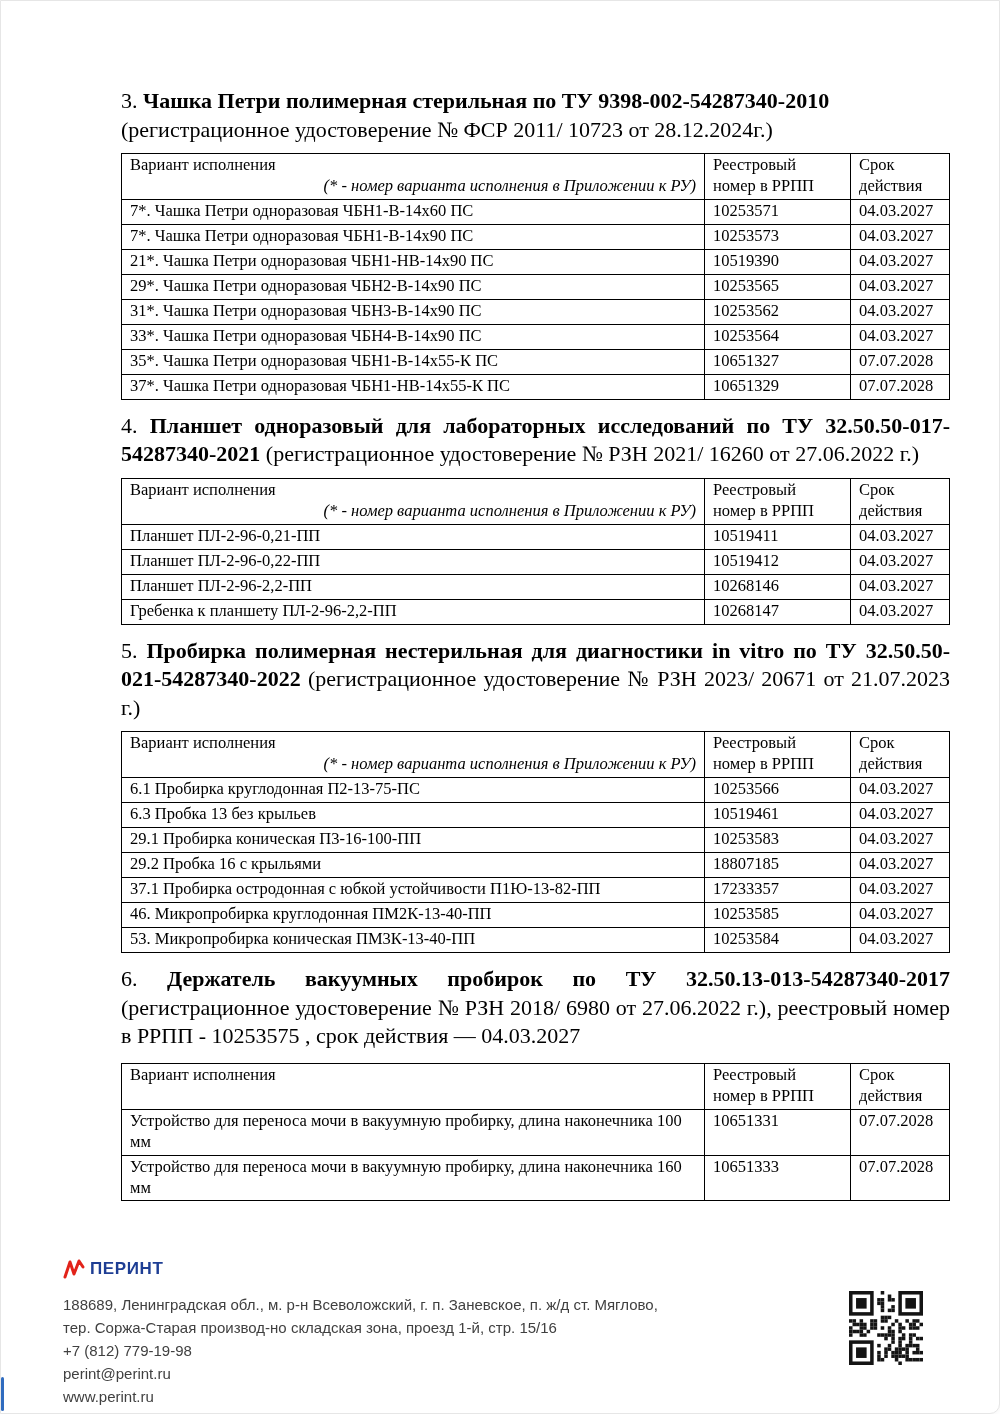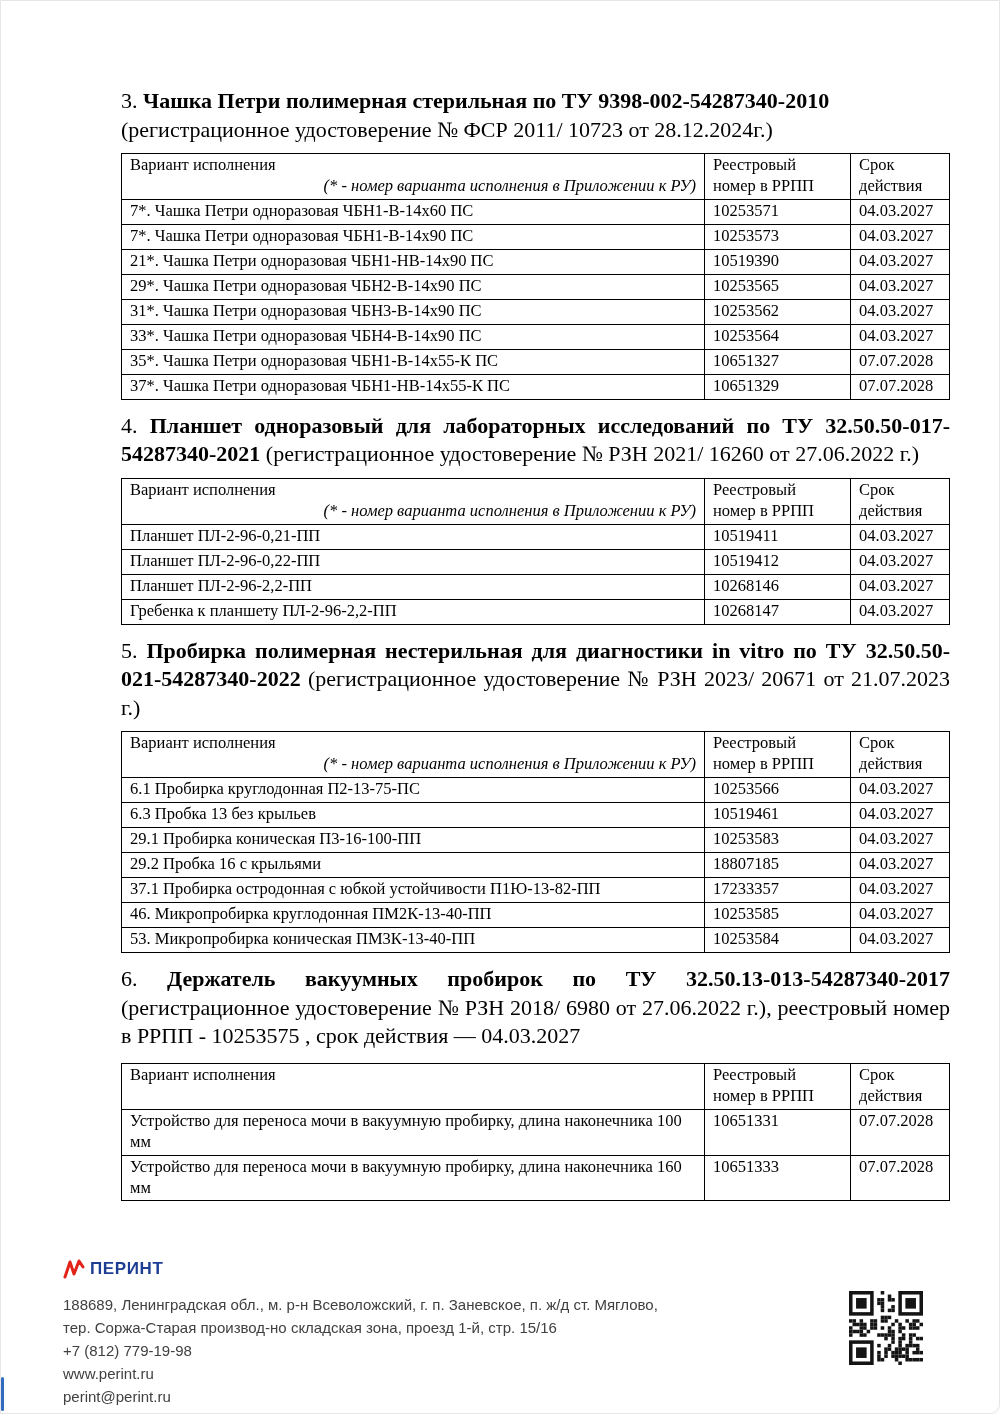--- a/index.html
+++ b/index.html
@@ -268,22 +268,22 @@
     <div class="logo">
       <svg class="logo-icon" width="22" height="20" viewBox="0 0 22 20" aria-hidden="true">
         <path d="M2 18 L7 3 L11 15 L16 2 L20 8" fill="none" stroke="var(--logo-red)" stroke-width="3" stroke-linecap="round" stroke-linejoin="round"></path>
       </svg>
       <span class="logo-text">ПЕРИНТ</span>
     </div>
     <div class="footer-lines">
       <div>188689, Ленинградская обл., м. р-н Всеволожский, г. п. Заневское, п. ж/д ст. Мяглово,</div>
       <div>тер. Соржа-Старая производ-но складская зона, проезд 1-й, стр. 15/16</div>
       <div>+7 (812) 779-19-98</div>
+      <div>perint@perint.ru</div>
       <div>www.perint.ru</div>
-      <div>perint@perint.ru</div>
     </div>
     <div class="qr"><svg width="74" height="74" viewBox="0 0 74 74">
           <rect x="31.714285714285715" y="0" width="3.5238095238095237" height="3.5238095238095237" fill="#141414"></rect>
           <rect x="38.76190476190476" y="3.5238095238095237" width="3.5238095238095237" height="3.5238095238095237" fill="#141414"></rect>
           <rect x="28.19047619047619" y="7.0476190476190474" width="3.5238095238095237" height="3.5238095238095237" fill="#141414"></rect>
           <rect x="31.714285714285715" y="7.0476190476190474" width="3.5238095238095237" height="3.5238095238095237" fill="#141414"></rect>
           <rect x="38.76190476190476" y="7.0476190476190474" width="3.5238095238095237" height="3.5238095238095237" fill="#141414"></rect>
           <rect x="42.285714285714285" y="7.0476190476190474" width="3.5238095238095237" height="3.5238095238095237" fill="#141414"></rect>
           <rect x="28.19047619047619" y="10.571428571428571" width="3.5238095238095237" height="3.5238095238095237" fill="#141414"></rect>
           <rect x="31.714285714285715" y="10.571428571428571" width="3.5238095238095237" height="3.5238095238095237" fill="#141414"></rect>

